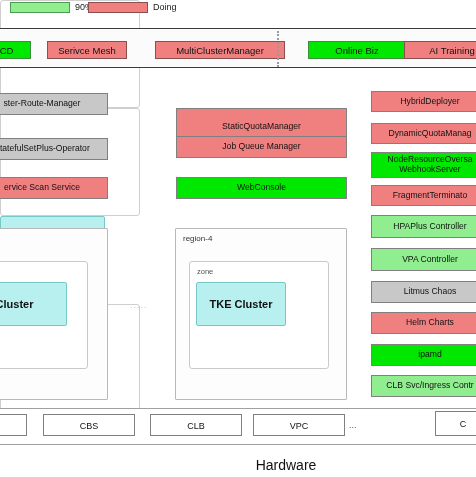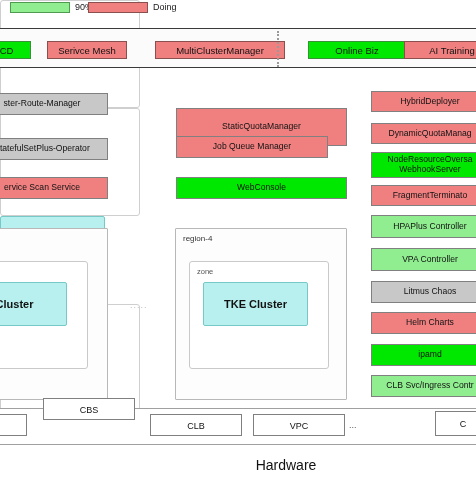--- a/index.html
+++ b/index.html
@@ -115,21 +115,21 @@
   <div class="chip c-red" style="left:155px;top:41px;width:130px;">MultiClusterManager</div>
   <div class="dotdiv"></div>
   <div class="chip c-green" style="left:288px;top:41px;width:98px;margin-left:20px;">Online Biz</div>
   <div class="chip c-red" style="left:404px;top:41px;width:96px;">AI Training</div>
 
   <div class="box c-gray" style="left:-24px;top:93px;width:132px;height:22px;">ster-Route-Manager</div>
   <div class="box c-gray" style="left:-24px;top:138px;width:132px;height:22px;">StatefulSetPlus-Operator</div>
   <div class="box c-red" style="left:-24px;top:177px;width:132px;height:22px;">ervice Scan Service</div>
 
   <div class="box c-red" style="left:176px;top:108px;width:171px;height:38px;">StaticQuotaManager</div>
-  <div class="box c-red" style="left:176px;top:136px;width:152px;height:22px;">Job Queue Manager</div>
+  <div class="box c-red" style="left:176px;top:136px;width:171px;height:22px;">Job Queue Manager</div>
   <div class="box c-green" style="left:176px;top:177px;width:171px;height:22px;">WebConsole</div>
 
   <div class="box c-red" style="left:371px;top:91px;width:118px;height:21px;">HybridDeployer</div>
   <div class="box c-red" style="left:371px;top:123px;width:118px;height:21px;">DynamicQuotaManag</div>
   <div class="box c-green wrap" style="left:371px;top:152px;width:118px;height:26px;">NodeResourceOversa
 WebhookServer</div>
   <div class="box c-red" style="left:371px;top:185px;width:118px;height:21px;">FragmentTerminato</div>
   <div class="box c-lgreen" style="left:371px;top:215px;width:118px;height:23px;">HPAPlus Controller</div>
   <div class="box c-lgreen" style="left:371px;top:248px;width:118px;height:23px;">VPA Controller</div>
   <div class="box c-gray" style="left:371px;top:281px;width:118px;height:22px;">Litmus Chaos</div>
@@ -153,27 +153,27 @@
 
   <div class="region" style="left:175px;top:228px;width:172px;height:172px;">
     <span class="region-label">region-4</span>
   </div>
   <div class="ghost" style="left:195px;top:267px;width:140px;height:108px;"></div>
   <div class="ghost" style="left:192px;top:264px;width:140px;height:108px;"></div>
   <div class="zone" style="left:189px;top:261px;width:140px;height:108px;">
     <span class="zone-label">zone</span>
   </div>
 
-  <div class="cluster" style="left:203px;top:282px;width:105px;height:44px;">TKE Cluster</div>
+  <div class="cluster" style="left:196px;top:282px;width:90px;height:44px;">TKE Cluster</div>
 
   <div class="hwband"></div>
   <div class="hwband2"></div>
 
   <div class="hwbox" style="left:-26px;top:414px;width:53px;"></div>
-  <div class="hwbox" style="left:43px;top:398px;width:92px;">CBS</div>
+  <div class="hwbox" style="left:43px;top:414px;width:92px;">CBS</div>
   <div class="hwbox" style="left:150px;top:414px;width:92px;">CLB</div>
   <div class="hwbox" style="left:253px;top:414px;width:92px;">VPC</div>
   <div class="hw-dots" style="left:349px;top:420px;">...</div>
   <div class="hwbox c-green" style="left:435px;top:411px;width:56px;height:25px;line-height:25px;">C</div>
 
   <div class="hwlabel" style="left:0;top:457px;">Hardware</div>
 
 </div>
 
 </body></html>

